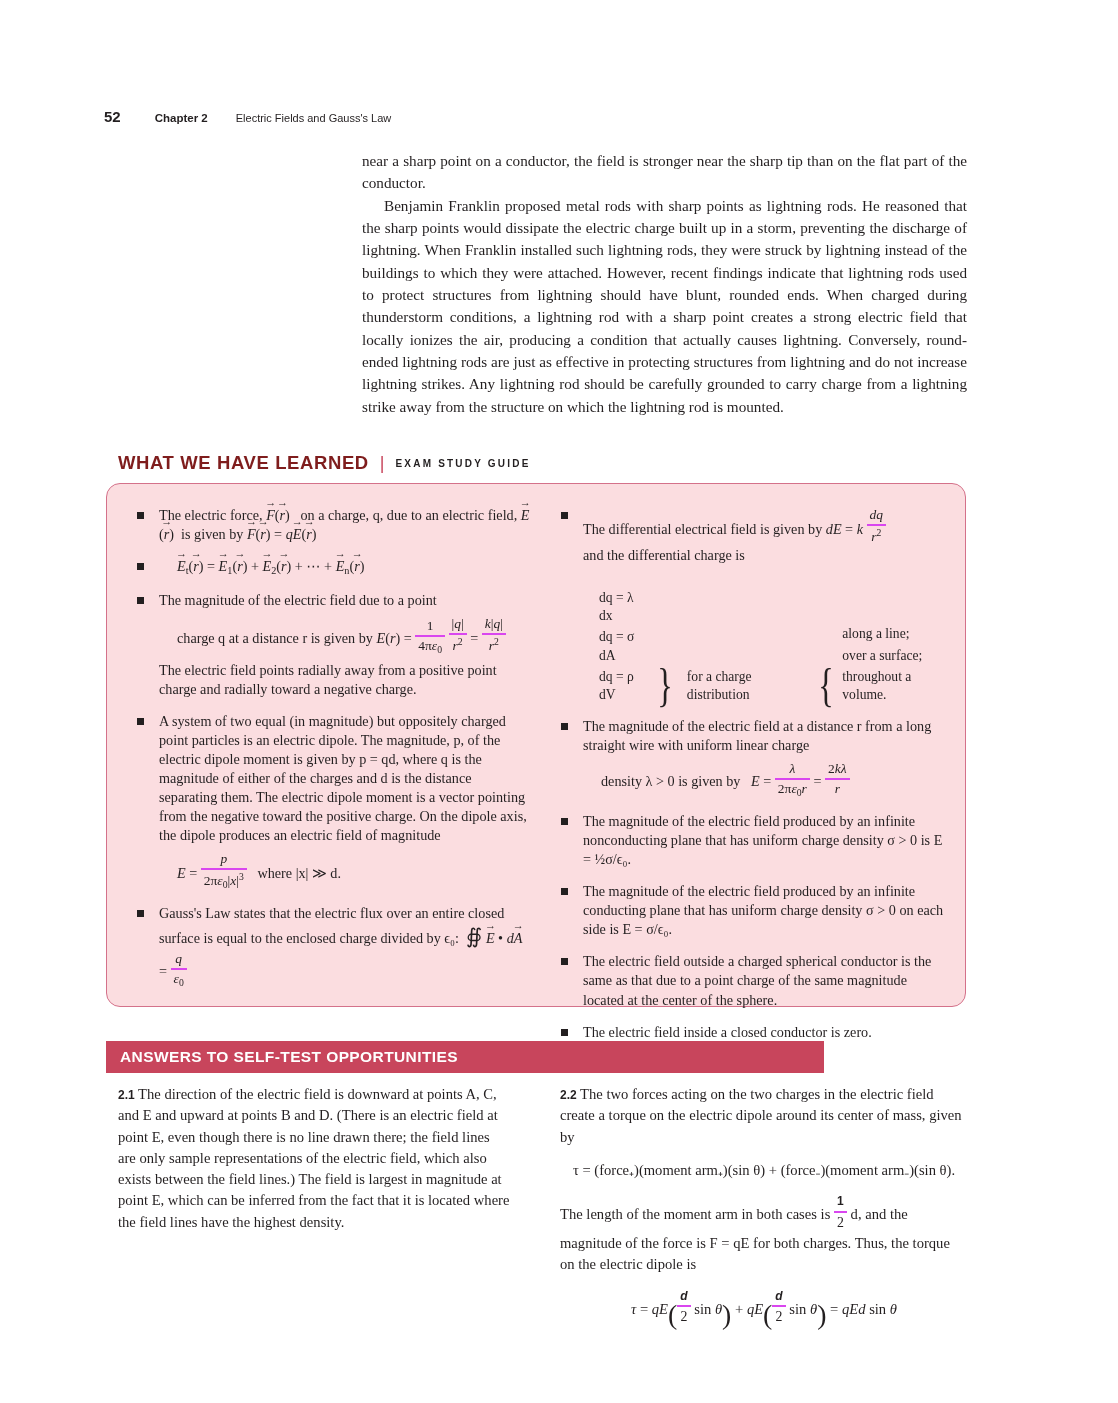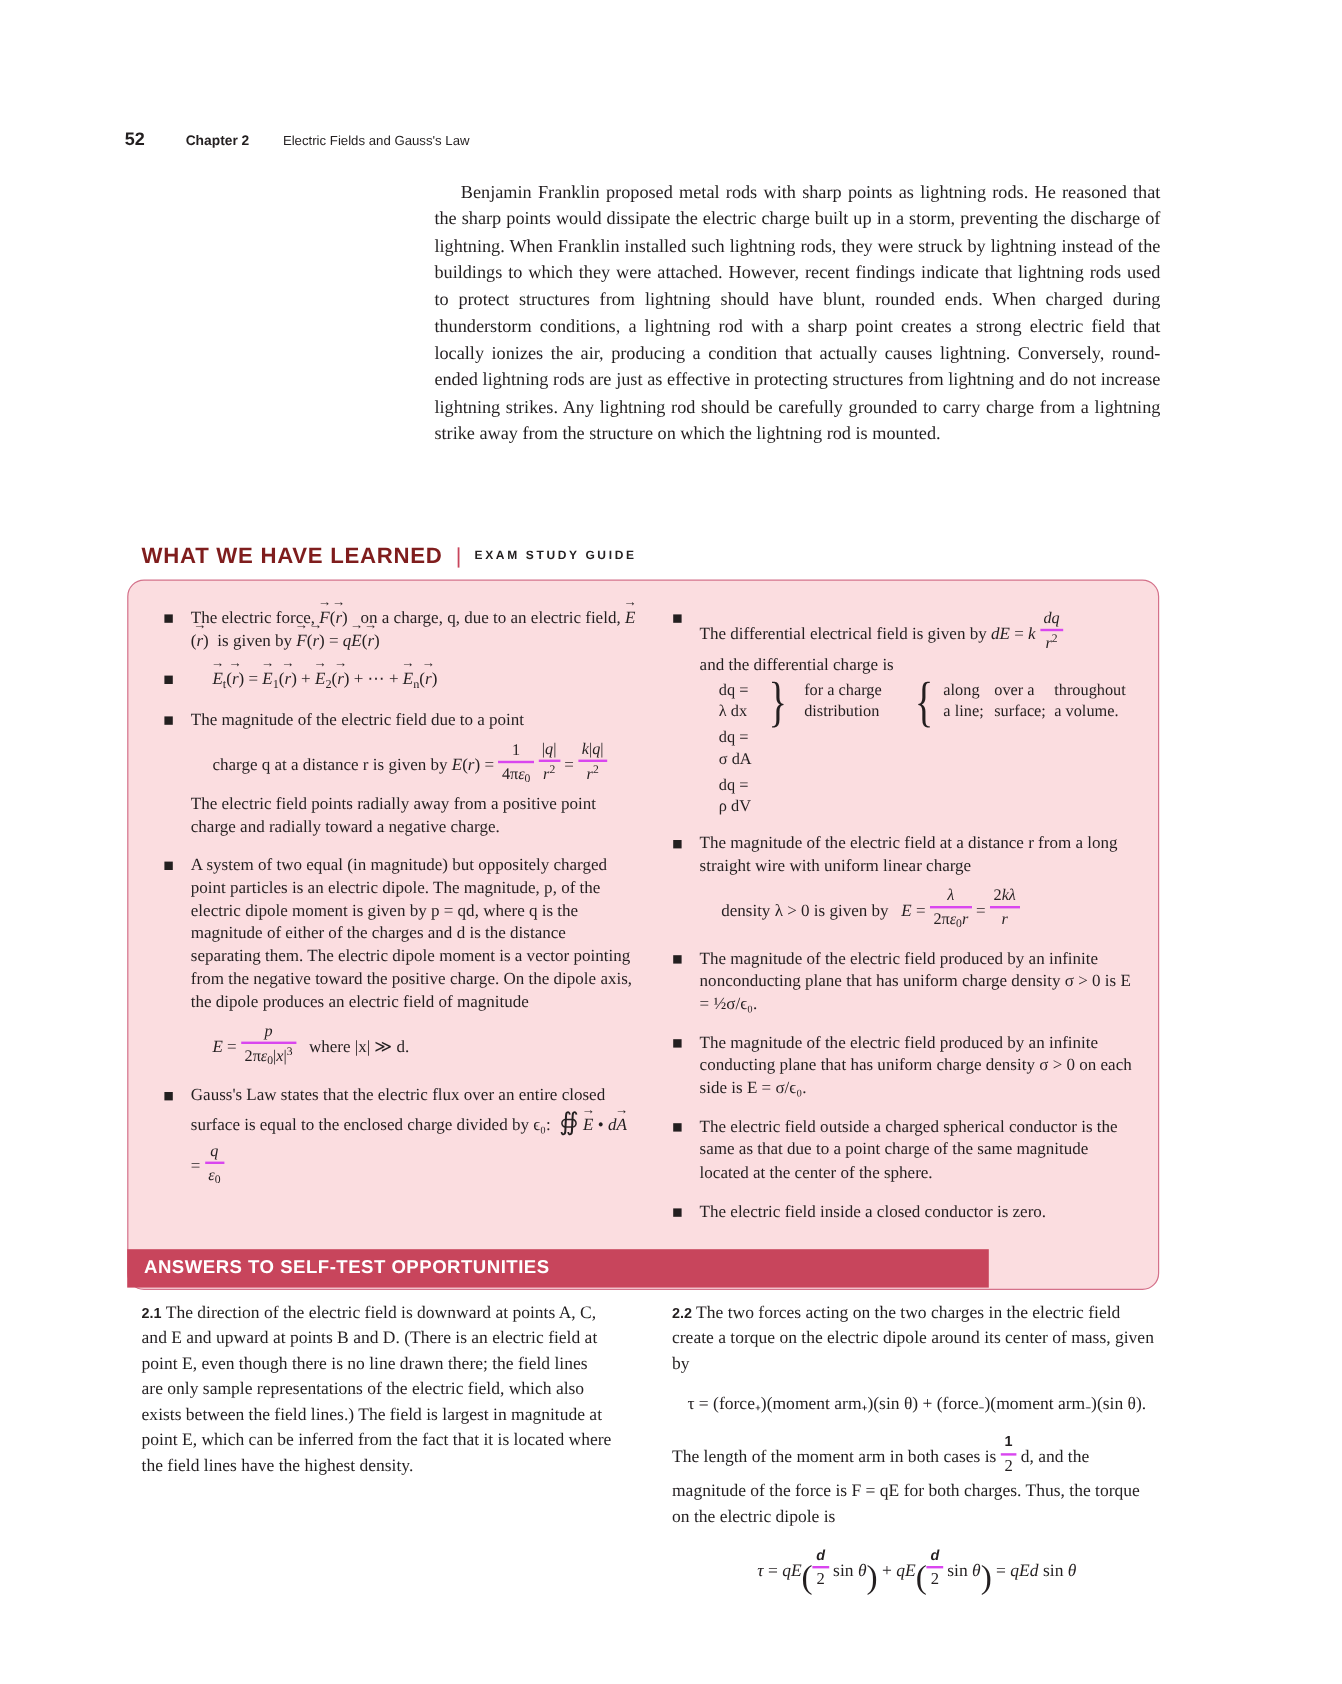--- a/index.html
+++ b/index.html
@@ -90,21 +90,21 @@
     font-size: 10px;
     letter-spacing: 2.2px;
   }
 
   
   .studybox {
     position: absolute;
     top: 483px;
     left: 106px;
     width: 860px;
-    height: 592px;
+    height: 524px;
     background: #fbdde0;
     border: 1.5px solid #d4718a;
     border-radius: 14px;
     box-sizing: border-box;
   }
   .col {
     position: absolute;
     top: 22px;
     font-size: 14.2px;
     line-height: 1.34;
@@ -156,34 +156,34 @@
   .paren-big {
     display: inline-block;
     font-size: 1.9em;
     vertical-align: -0.35em;
     font-weight: 300;
   }
 
   
   .chargedist {
     display: flex;
-    align-items: flex-start;
-    margin: 2px 0 6px 16px;
+    align-items: flex-end;
+    margin: 24px 0 6px 16px;
     font-size: 13.6px;
   }
   .cd-left { display: flex; flex-direction: column; gap: 3px; }
   .cd-brace {
     font-size: 46px;
     line-height: 0.82;
     font-weight: 200;
     margin: 0 5px;
     transform: scaleX(0.7);
   }
   .cd-mid { padding: 0 6px; }
-  .cd-right { display: flex; gap: 3px; }
+  .cd-right { display: flex; flex-direction: column; gap: 3px; }
 
   
   .answers-bar {
     position: absolute;
     top: 1041px;
     left: 106px;
     width: 718px;
     height: 32px;
     background: #c8455c;
   }
@@ -224,20 +224,21 @@
 
 <div class="page">
 
   <div class="runhead">
     <span class="pagenum">52</span>
     <span class="chapnum">Chapter 2</span>
     <span class="chaptitle">Electric Fields and Gauss's Law</span>
   </div>
 
   <div class="intro">
+    <p>near a sharp point on a conductor, the field is stronger near the sharp tip than on the flat part of the conductor.</p>
     <p class="indent">Benjamin Franklin proposed metal rods with sharp points as lightning rods. He reasoned that the sharp points would dissipate the electric charge built up in a storm, preventing the discharge of lightning. When Franklin installed such lightning rods, they were struck by lightning instead of the buildings to which they were attached. However, recent findings indicate that lightning rods used to protect structures from lightning should have blunt, rounded ends. When charged during thunderstorm conditions, a lightning rod with a sharp point creates a strong electric field that locally ionizes the air, producing a condition that actually causes lightning. Conversely, round-ended lightning rods are just as effective in protecting structures from lightning and do not increase lightning strikes. Any lightning rod should be carefully grounded to carry charge from a lightning strike away from the structure on which the lightning rod is mounted.</p>
   </div>
 
   <div class="wwhl-head">
     <span class="t1">WHAT WE HAVE LEARNED</span>
     <span class="bar">|</span>
     <span class="t2">EXAM STUDY GUIDE</span>
   </div>
 
   <div class="studybox">

